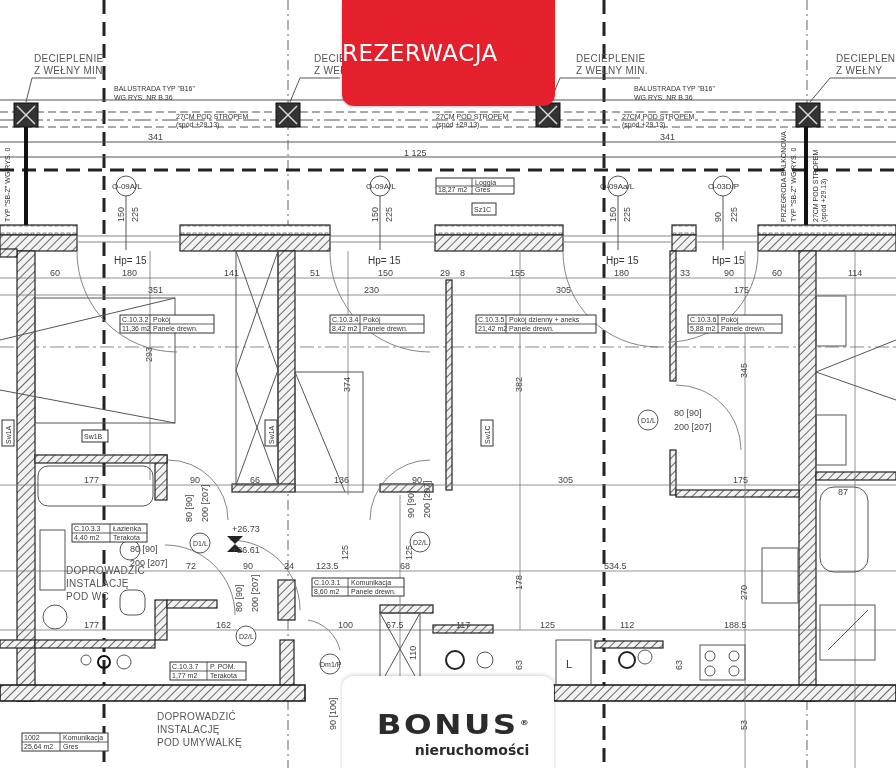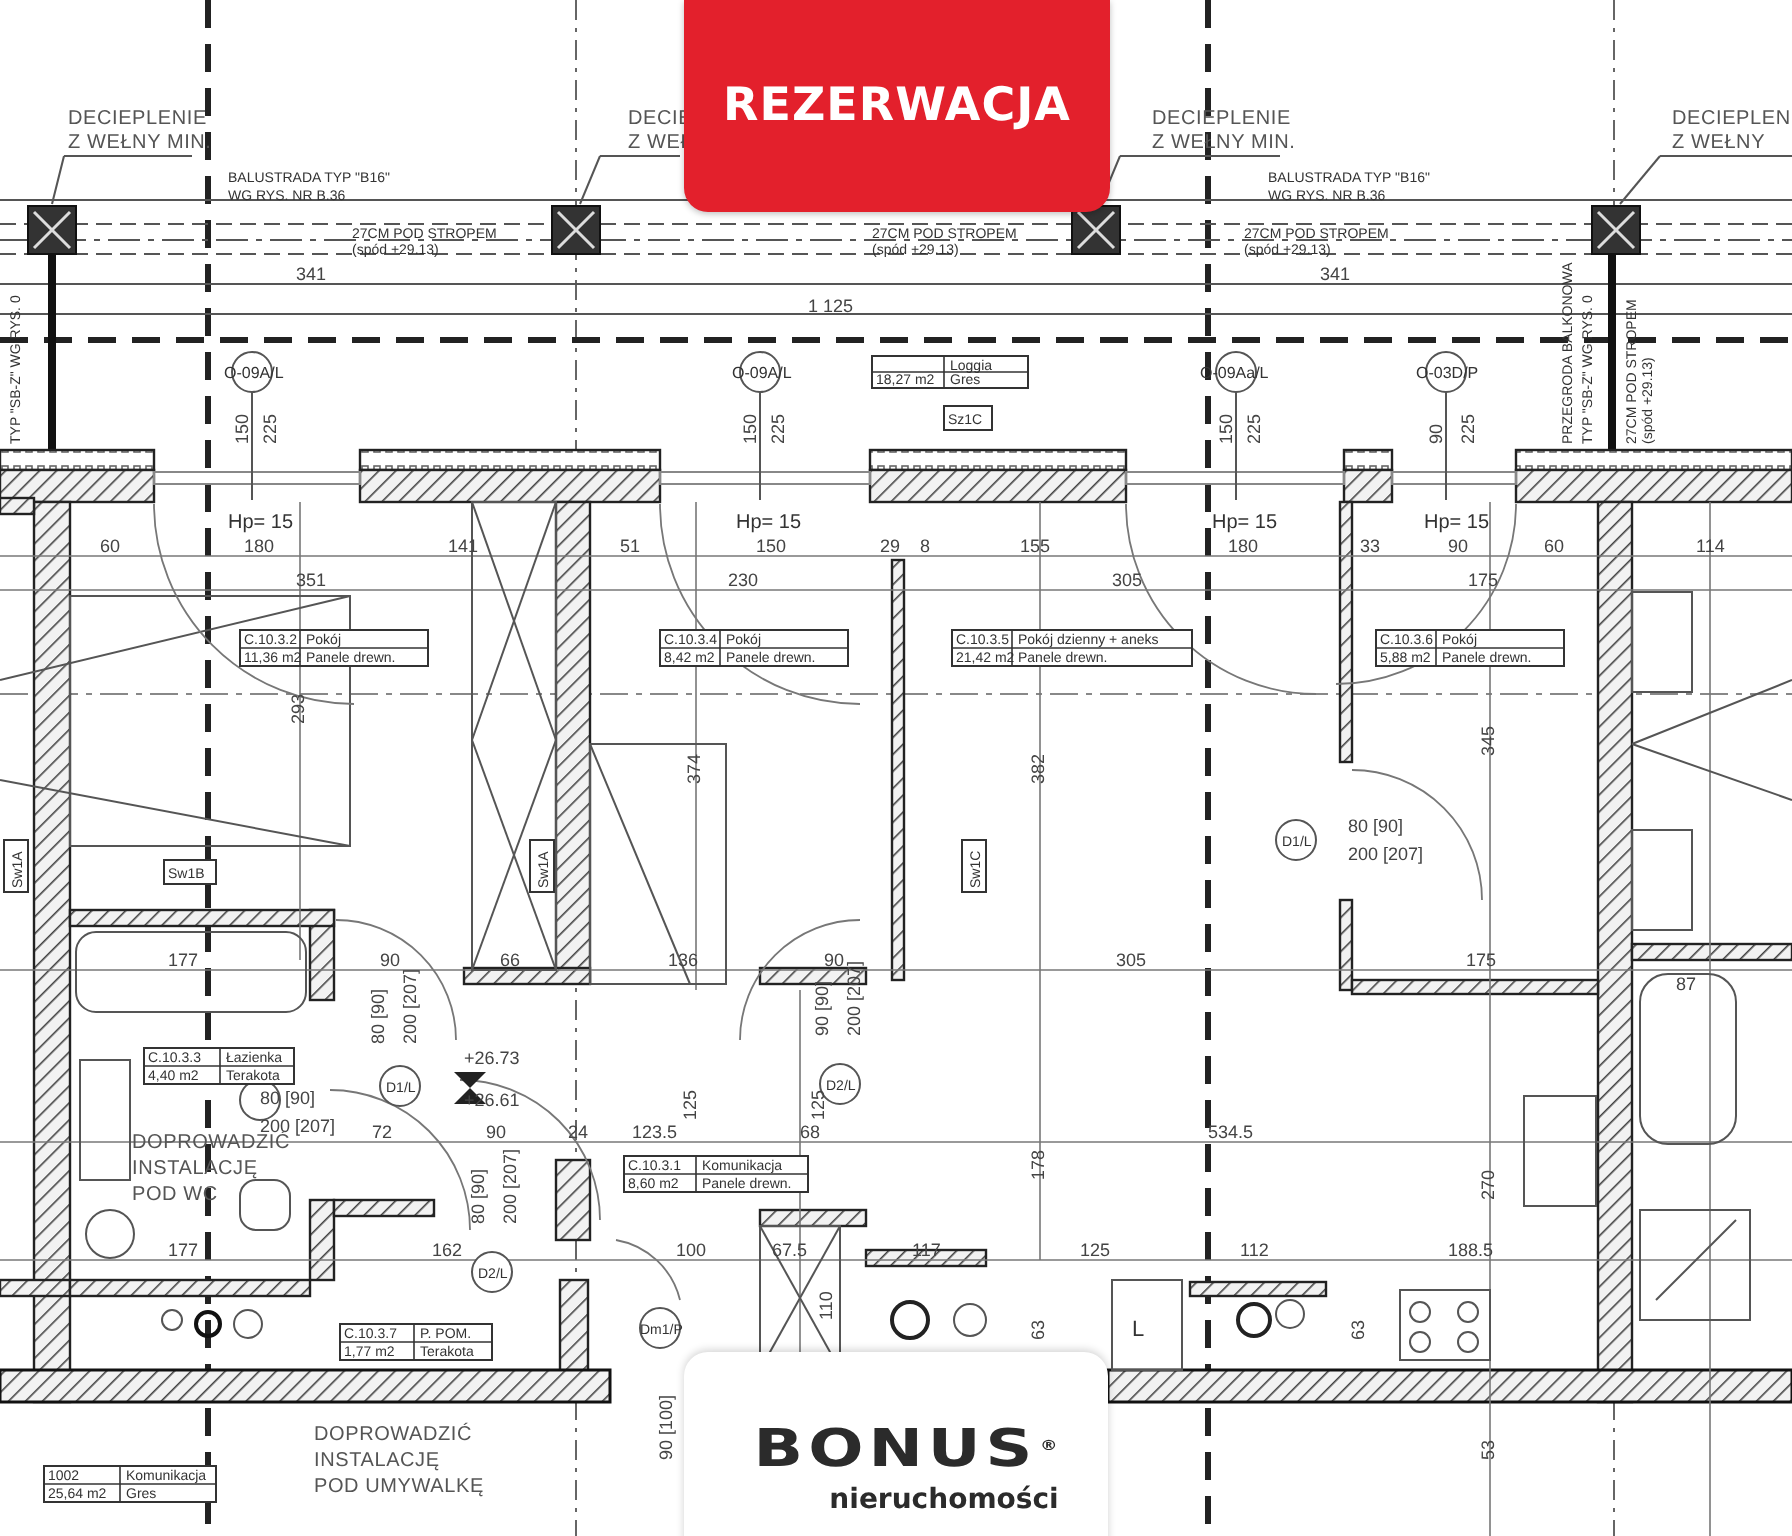--- a/index.html
+++ b/index.html
@@ -7,22 +7,22 @@
   #plan { position:absolute; left:0; top:0; width:896px; height:768px; }
   .lbl { font-family:"Liberation Sans", sans-serif; fill:#333; }
   .dim { font-size:9px; fill:#444; }
   .small { font-size:7px; fill:#333; }
   .note { font-size:10px; fill:#555; letter-spacing:0.3px; }
   .tag { font-size:8px; fill:#333; }
   .hp { font-size:10px; fill:#333; }
   .badge-res {
     position:absolute; left:342px; top:0; width:213px; height:106px;
     background:#e3202c; border-radius:0 0 12px 12px;
-    display:flex; align-items:center; justify-content:center;
-    color:#ffffff; font-family:"DejaVu Sans", sans-serif; font-weight:bold;
+    display:flex; align-items:center; justify-content:flex-start;
+    color:#ffffff; font-family:"DejaVu Sans", sans-serif; font-weight:normal;
     font-size:23px; letter-spacing:0.5px;
     box-shadow:0 1px 3px rgba(0,0,0,0.25);
   }
   .badge-bonus {
     position:absolute; left:342px; top:676px; width:212px; height:116px;
     background:#ffffff; border-radius:12px 12px 0 0;
     box-shadow:0 -1px 4px rgba(0,0,0,0.18);
     display:flex; flex-direction:column; align-items:center; justify-content:center;
   }
   .bonus-word {

